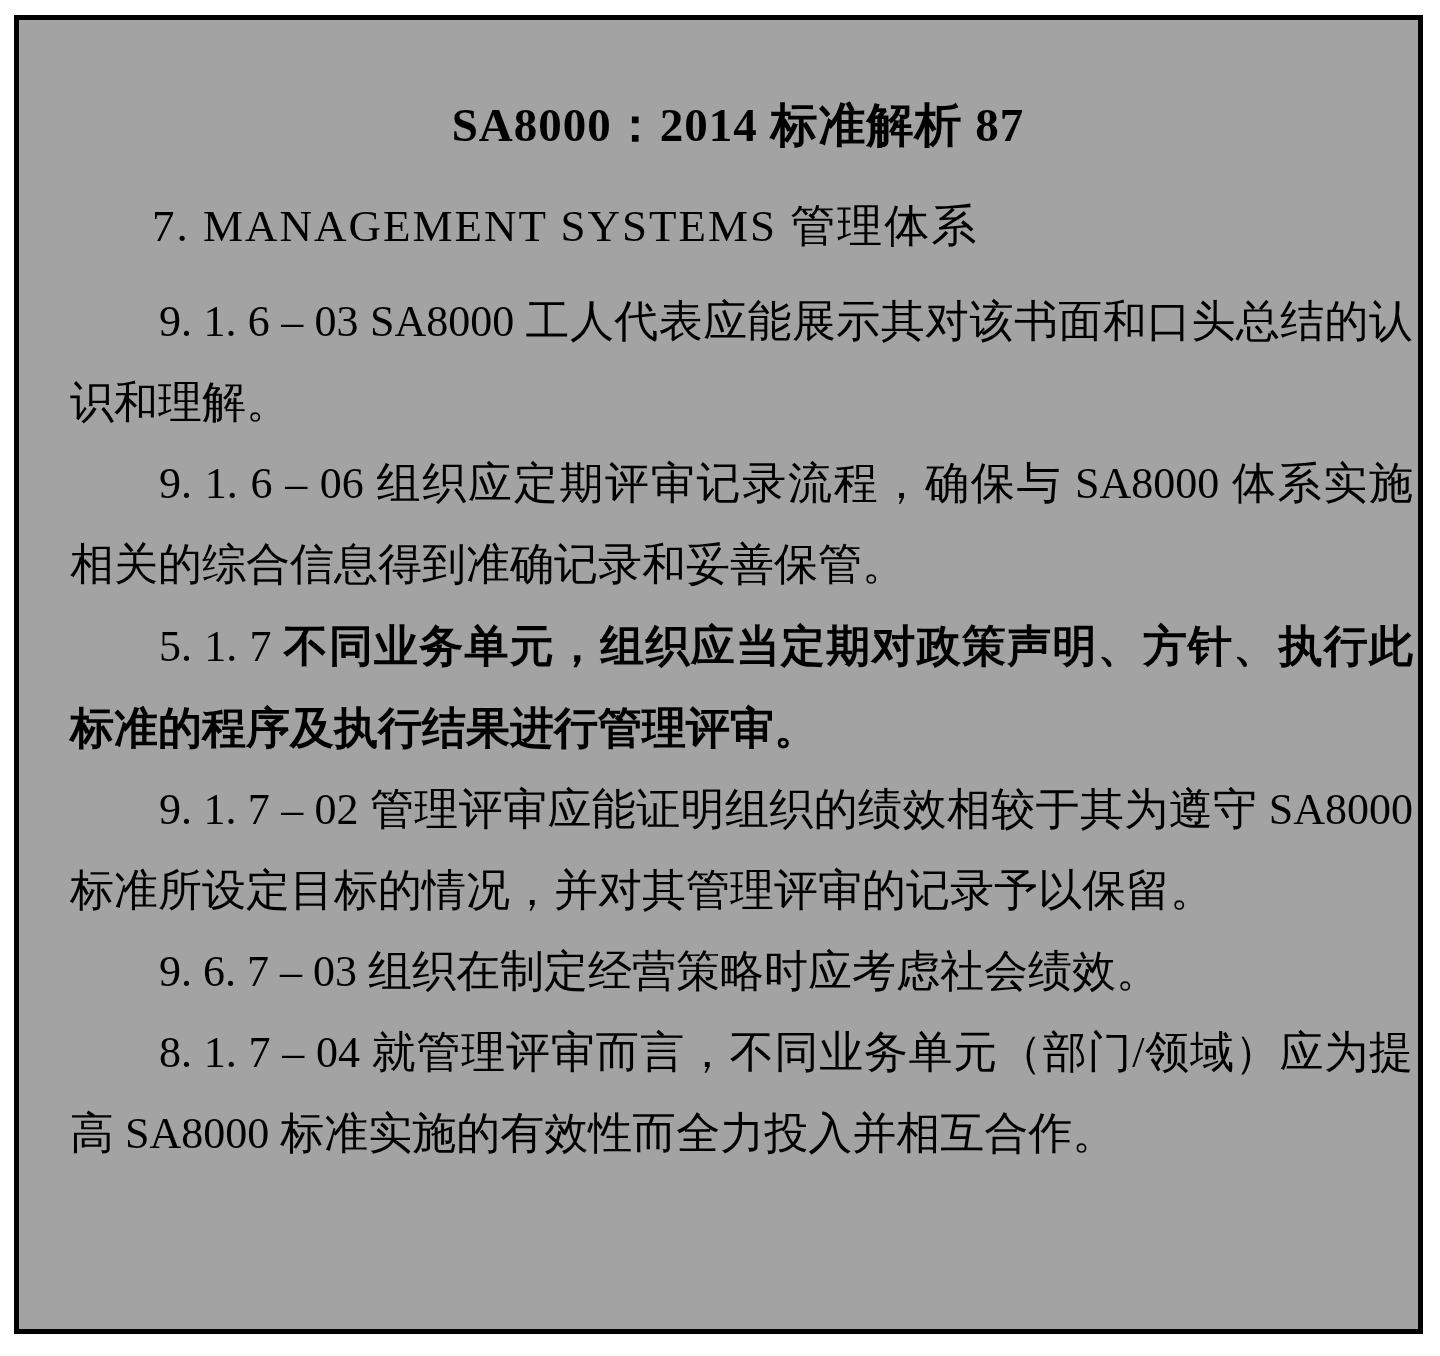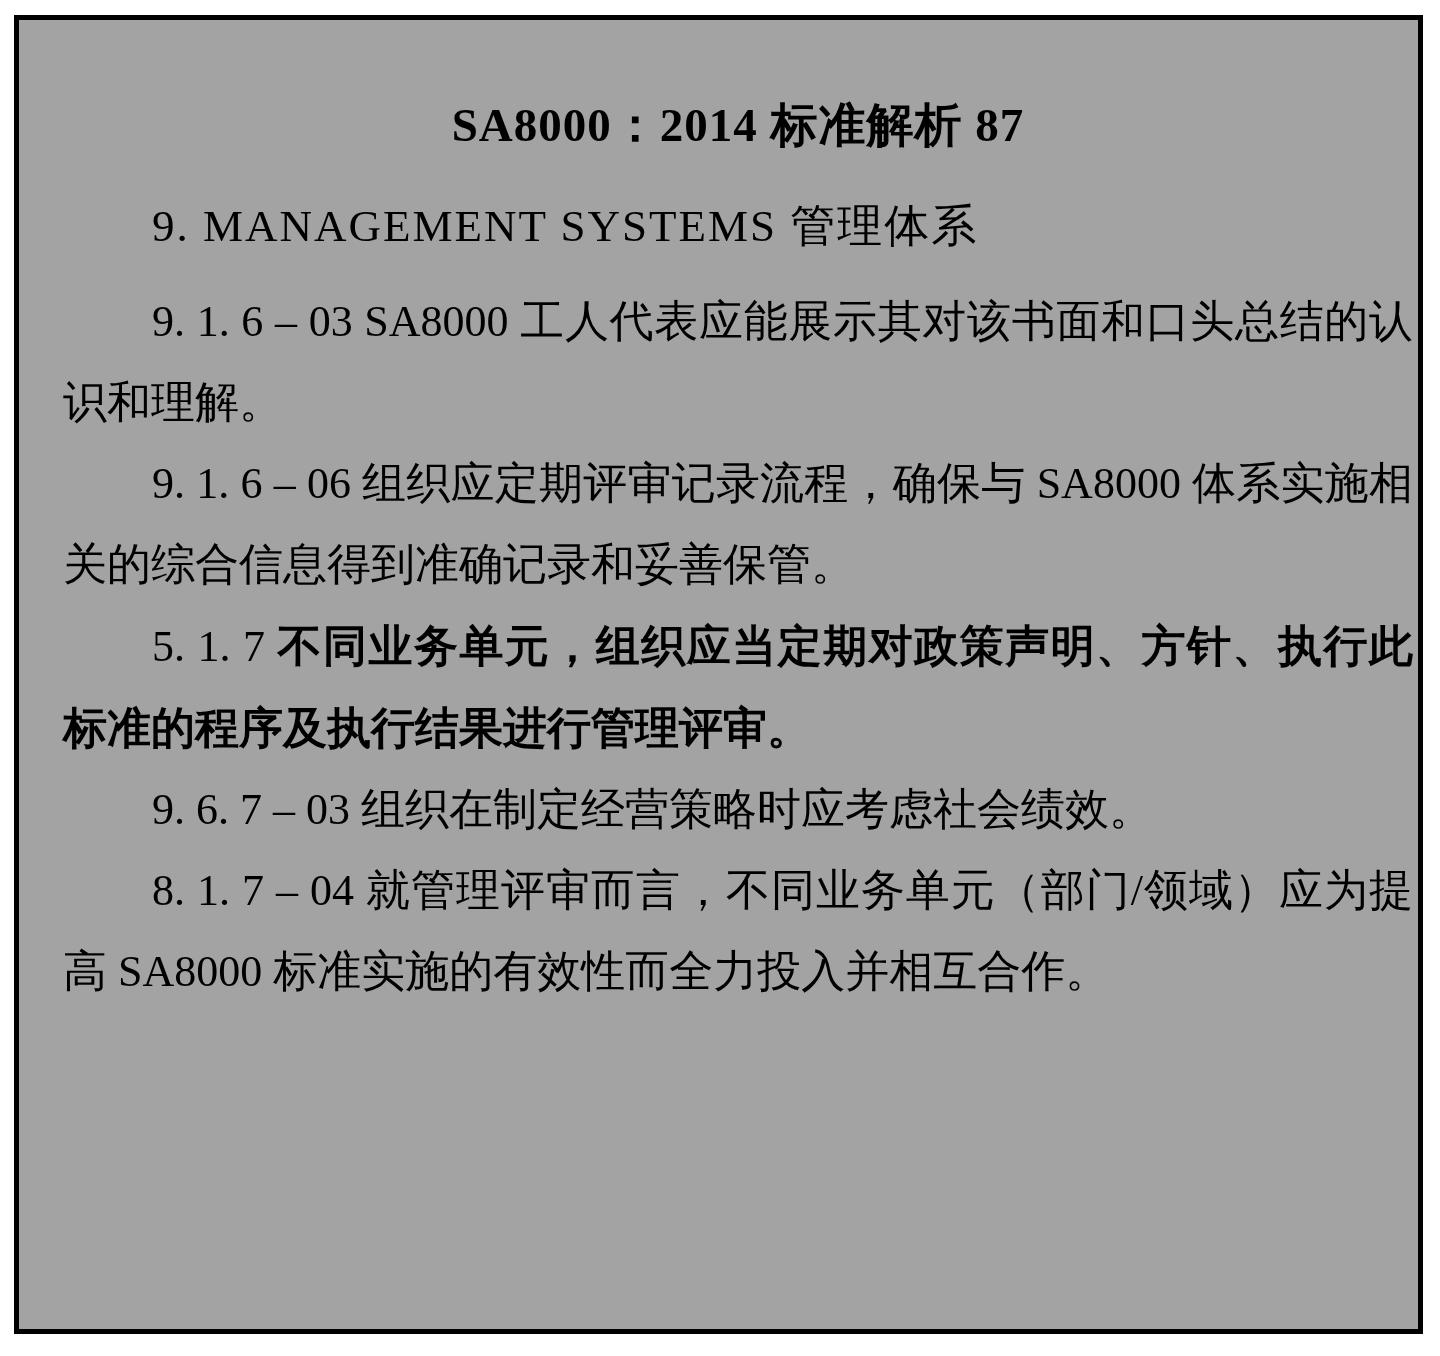--- a/index.html
+++ b/index.html
@@ -42,20 +42,21 @@
   .heading {
     margin-top: 40px;
     font-size: 45px;
     line-height: 62px;
     text-indent: 89px;
     letter-spacing: 2px;
     font-family: "Liberation Serif", "DejaVu Serif", serif;
   }
   .paragraphs {
     margin-top: 24px;
+    margin-left: 7px;
   }
   .para {
     margin: 0;
     font-size: 44px;
     line-height: 81px;
     text-indent: 89px;
     text-align: justify;
     text-justify: inter-character;
     font-family: "Liberation Serif", "DejaVu Serif", serif;
   }
@@ -67,22 +68,23 @@
     font-weight: bold;
     font-family: "Liberation Sans", "DejaVu Sans", sans-serif;
   }
 </style>
 </head>
 <body>
 
 <div class="frame">
   <div class="content">
     <div class="title">SA8000：2014 标准解析 87</div>
-    <div class="heading">9. MANAGEMENT SYSTEMS 管理体系</div>
+    <div class="heading">7. MANAGEMENT SYSTEMS 管理体系</div>
     <div class="paragraphs">
         <div class="para"><span class="num">9. 1. 6 – 03 </span><span class="txt">SA8000 工人代表应能展示其对该书面和口头总结的认识和理解。</span></div>
         <div class="para"><span class="num">9. 1. 6 – 06 </span><span class="txt">组织应定期评审记录流程，确保与 SA8000 体系实施相关的综合信息得到准确记录和妥善保管。</span></div>
         <div class="para bold"><span class="num">5. 1. 7 </span><span class="txt">不同业务单元，组织应当定期对政策声明、方针、执行此标准的程序及执行结果进行管理评审。</span></div>
+        <div class="para"><span class="num">9. 1. 7 – 02 </span><span class="txt">管理评审应能证明组织的绩效相较于其为遵守 SA8000 标准所设定目标的情况，并对其管理评审的记录予以保留。</span></div>
         <div class="para"><span class="num">9. 6. 7 – 03 </span><span class="txt">组织在制定经营策略时应考虑社会绩效。</span></div>
         <div class="para"><span class="num">8. 1. 7 – 04 </span><span class="txt">就管理评审而言，不同业务单元（部门/领域）应为提高 SA8000 标准实施的有效性而全力投入并相互合作。</span></div>
       </div>
   </div>
 </div>
 
 </body></html>

